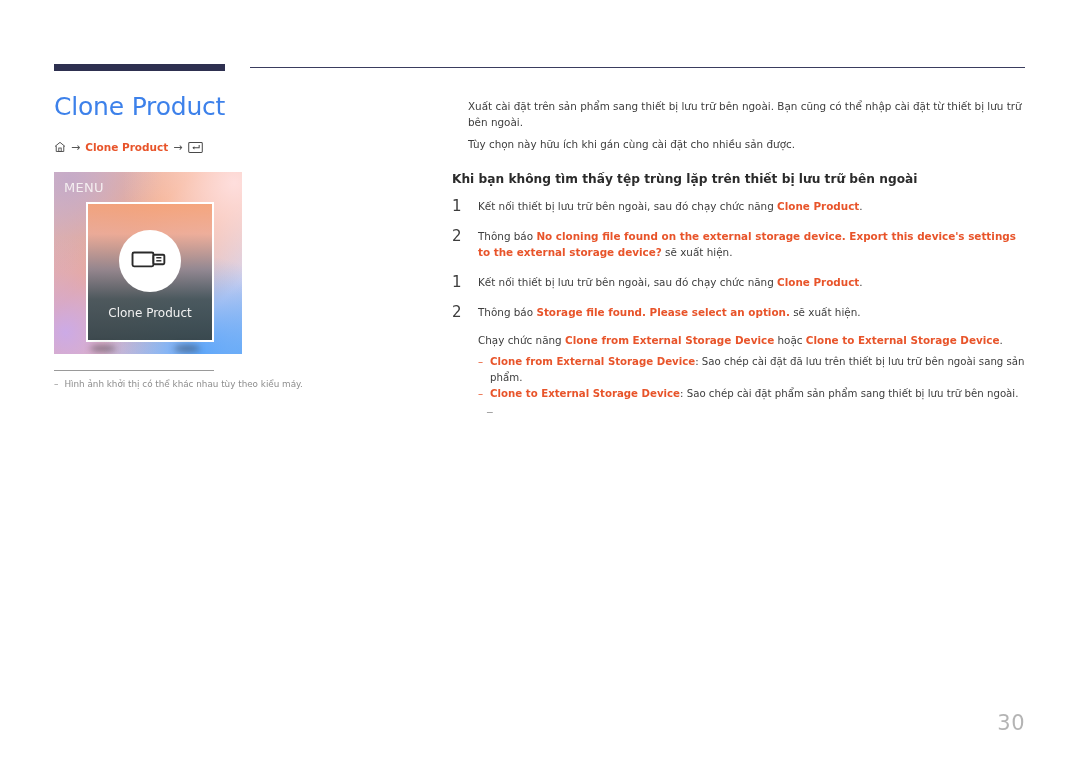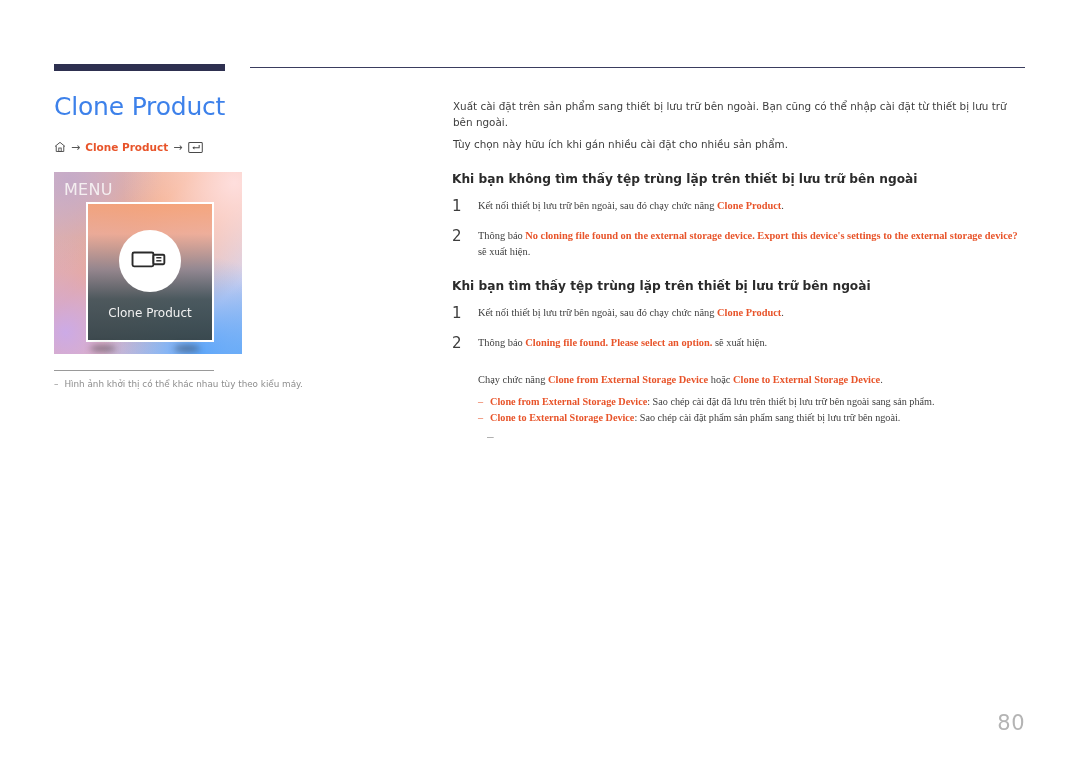--- a/index.html
+++ b/index.html
@@ -78,21 +78,21 @@
       radial-gradient(circle at 78% 100%, rgba(90,165,250,0.95) 0%, rgba(90,165,250,0) 42%),
       radial-gradient(circle at 6% 88%, rgba(200,170,240,0.9) 0%, rgba(200,170,240,0) 40%),
       radial-gradient(circle at 96% 6%, rgba(255,225,225,0.95) 0%, rgba(255,225,225,0) 45%),
       radial-gradient(circle at 8% 4%, rgba(196,170,200,0.95) 0%, rgba(196,170,200,0) 38%),
       linear-gradient(135deg, #d9b9c6 0%, #f3a882 38%, #f0b49e 58%, #cfd0ee 80%, #7fb6f5 100%);
   }
   .menu-label {
     position: absolute;
     left: 10px;
     top: 8px;
-    font-size: 16px;
+    font-size: 13px;
     color: #f4eef0;
     letter-spacing: 0.3px;
   }
   .menu-panel {
     position: absolute;
     left: 32px;
     top: 30px;
     width: 128px;
     height: 140px;
     border: 2px solid #ffffff;
@@ -164,21 +164,21 @@
   .right-col {
     position: absolute;
     left: 452px;
     top: 99px;
     width: 575px;
   }
   .para {
     font-size: 10.4px;
     line-height: 15.5px;
     color: #3d3d3d;
-    margin: 0 0 7px 1px;
+    margin: 0 0 7px 16px;
   }
   .sec-head {
     font-size: 12.2px;
     font-weight: 700;
     color: #2b2b2b;
     margin: 18px 0 10px 0;
     line-height: 17px;
   }
   .step {
     display: flex;
@@ -189,24 +189,23 @@
     font-size: 15px;
     color: #3d3d3d;
     line-height: 15px;
     padding-top: 1px;
   }
   .step-body {
     flex: 1 1 auto;
     font-size: 10.4px;
     line-height: 16px;
     color: #3d3d3d;
-    font-family: Liberation Serif, serif;
   }
   .hl { color: #e8542a; font-weight: 700; }
-  .sub-para { margin-top: 21px; }
+  .sub-para { margin-top: 12px; }
   .sub-list { margin-top: 6px; }
   .sub-item {
     display: flex;
     gap: 7px;
     line-height: 16px;
     font-size: 10.2px;
   }
   .sub-dash { color: #e8542a; flex: 0 0 auto; }
   .tail-note {
     display: flex;
@@ -283,52 +282,51 @@
     <div class="note-line">
       <span class="note-dash">–</span>
       <span>Hình ảnh khởi thị có thể khác nhau tùy theo kiểu máy.</span>
     </div>
   </div>
 </div>
 
 <div class="right-col">
 
   <p class="para">Xuất cài đặt trên sản phẩm sang thiết bị lưu trữ bên ngoài. Bạn cũng có thể nhập cài đặt từ thiết bị lưu trữ bên ngoài.</p>
-  <p class="para">Tùy chọn này hữu ích khi gán nhiều cài đặt cho nhiều sản phẩm.</p>
+  <p class="para">Tùy chọn này hữu ích khi gán cùng cài đặt cho nhiều sản được.</p>
 
   <h2 class="sec-head">Khi bạn không tìm thấy tệp trùng lặp trên thiết bị lưu trữ bên ngoài</h2>
 
   <div class="step">
     <div class="step-num">1</div>
     <div class="step-body">
       <span>Kết nối thiết bị lưu trữ bên ngoài, sau đó chạy chức năng </span><span class="hl">Clone Product</span><span>.</span>
     </div>
   </div>
 
   <div class="step">
     <div class="step-num">2</div>
     <div class="step-body">
       <span>Thông báo </span><span class="hl">No cloning file found on the external storage device. Export this device's settings to the external storage device?</span><span> sẽ xuất hiện.</span>
     </div>
   </div>
 
-  <h2 class="sec-head">Khi bạn tìm thấy tệp trùng lặp trên thiết bị lưu trữ bên ngoài</h2>
 
   <div class="step">
     <div class="step-num">1</div>
     <div class="step-body">
       <span>Kết nối thiết bị lưu trữ bên ngoài, sau đó chạy chức năng </span><span class="hl">Clone Product</span><span>.</span>
     </div>
   </div>
 
   <div class="step">
     <div class="step-num">2</div>
     <div class="step-body">
       <div>
-        <span>Thông báo </span><span class="hl">Cloning file found. Please select an option.</span><span> sẽ xuất hiện.</span>
+        <span>Thông báo </span><span class="hl">Storage file found. Please select an option.</span><span> sẽ xuất hiện.</span>
       </div>
 
       <div class="sub-para">
         <span>Chạy chức năng </span><span class="hl">Clone from External Storage Device</span><span> hoặc </span><span class="hl">Clone to External Storage Device</span><span>.</span>
       </div>
 
       <div class="sub-list">
         <div class="sub-item">
           <span class="sub-dash">–</span>
           <div>
@@ -343,13 +341,13 @@
         </div>
       </div>
 
       <div class="tail-note">
         <span>─</span>
       </div>
     </div>
   </div>
 </div>
 
-<div class="page-num">80</div>
+<div class="page-num">30</div>
 
 </body></html>

